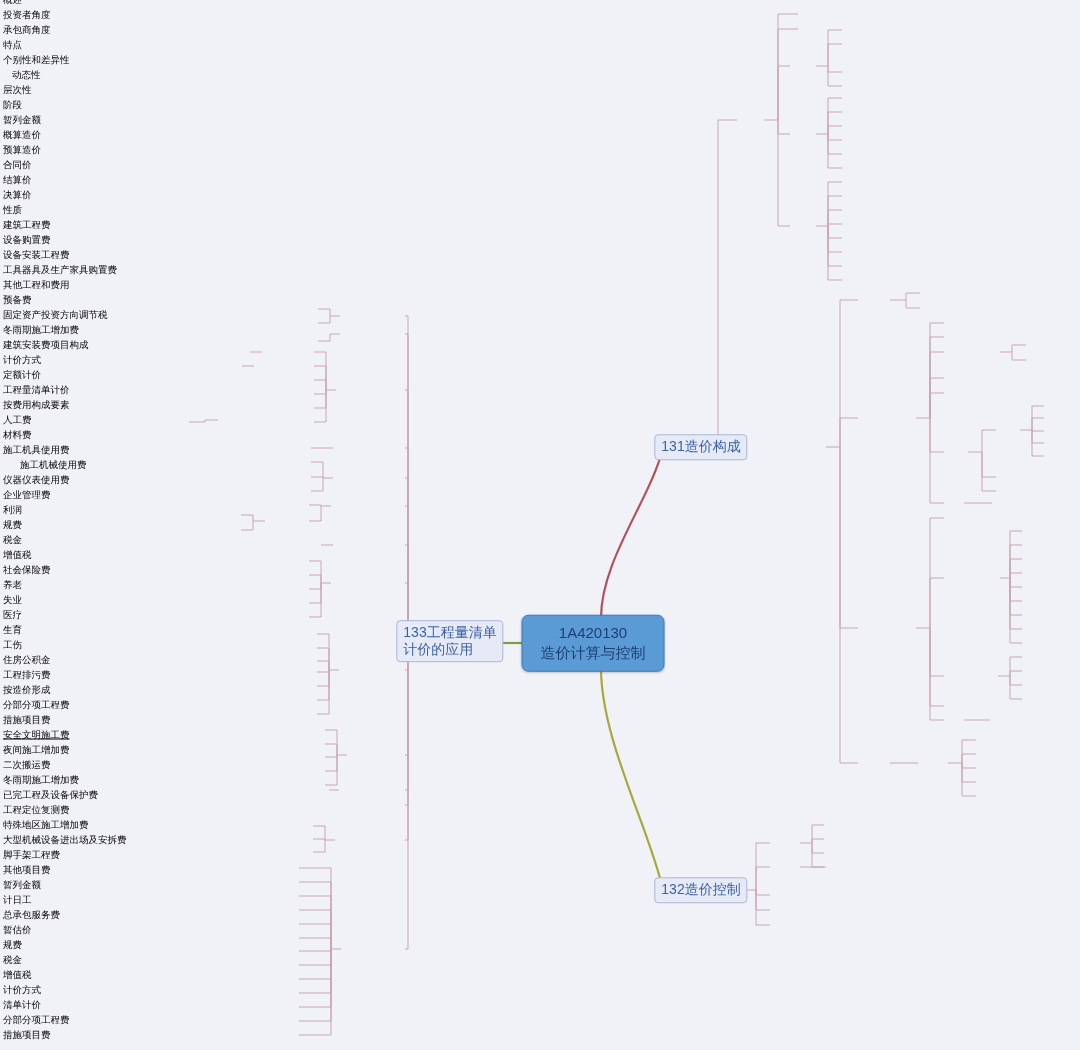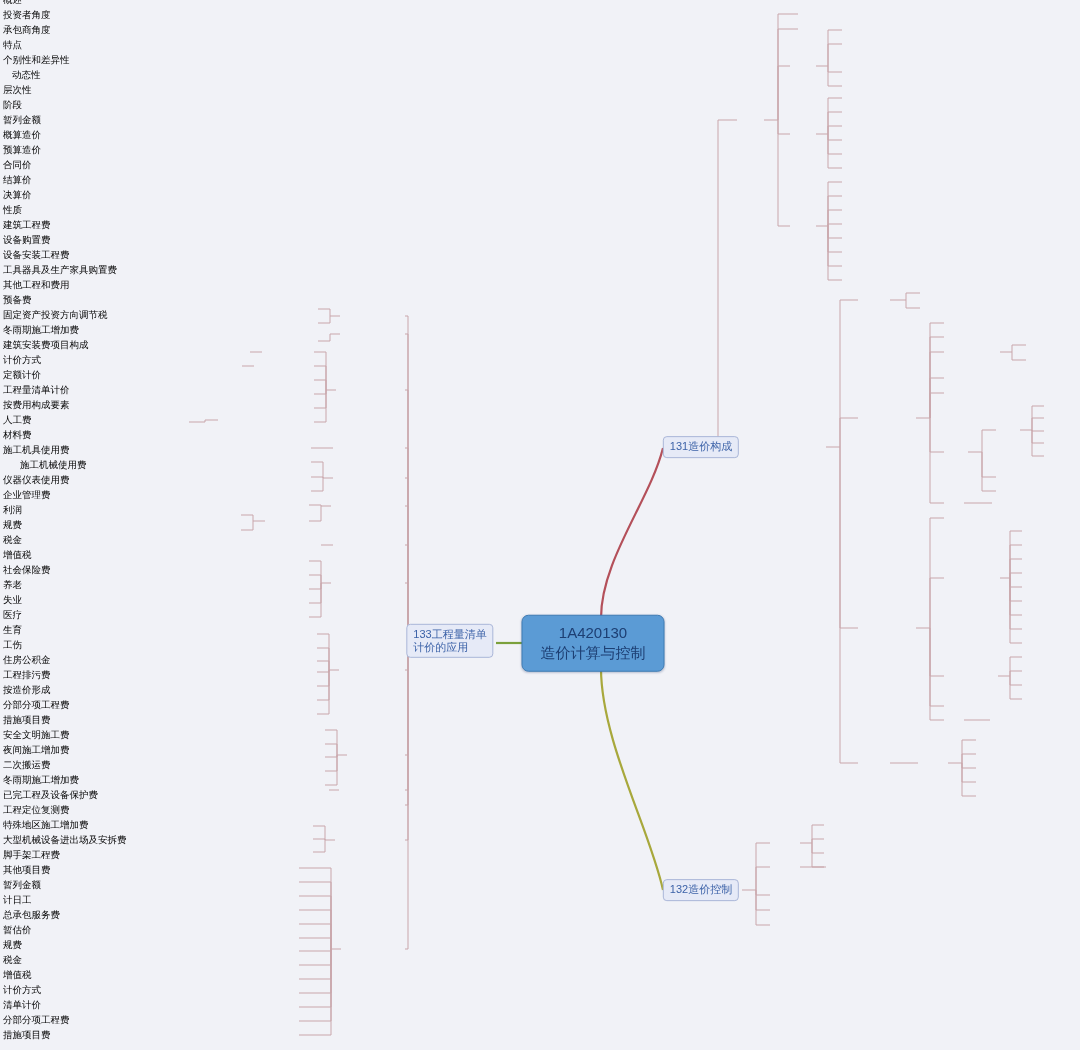--- a/index.html
+++ b/index.html
@@ -33,21 +33,21 @@
     transform:translate(-50%,-50%);
     box-shadow:0 1px 2px rgba(40,60,110,.25);
   }
   
   .l1{
     position:absolute;
     background:#e6eaf7;
     border:1px solid #aab6d8;
     border-radius:4px;
     color:#3c62a8;
-    font-size:11px;
+    font-size:14px;
     padding:3px 6px;
     transform:translate(-50%,-50%);
     text-align:center;
     line-height:1.25;
   }
   .two-line{line-height:1.2;}
 </style>
 </head>
 <body>
 
@@ -312,21 +312,21 @@
   <div class="leaf" style="left:1046px;top:418px;">失业</div>
   <div class="leaf" style="left:1046px;top:431px;">医疗</div>
   <div class="leaf" style="left:1046px;top:443px;">生育</div>
   <div class="leaf" style="left:1046px;top:456px;">工伤</div>
   <div class="leaf" style="left:998px;top:477px;">住房公积金</div>
   <div class="leaf" style="left:998px;top:491px;">工程排污费</div>
 
   <div class="leaf" style="left:860px;top:628px;">按造价形成</div>
   <div class="leaf" style="left:946px;top:518px;">分部分项工程费</div>
   <div class="leaf" style="left:946px;top:578px;">措施项目费</div>
-  <div class="leaf" style="left:1024px;top:531px;">安全文明施工费</div>
+  <div class="leaf" style="left:1024px;top:531px;text-decoration:underline;">安全文明施工费</div>
   <div class="leaf" style="left:1024px;top:545px;">夜间施工增加费</div>
   <div class="leaf" style="left:1024px;top:559px;">二次搬运费</div>
   <div class="leaf" style="left:1024px;top:573px;">冬雨期施工增加费</div>
   <div class="leaf" style="left:1024px;top:587px;">已完工程及设备保护费</div>
   <div class="leaf" style="left:1024px;top:601px;">工程定位复测费</div>
   <div class="leaf" style="left:1024px;top:615px;">特殊地区施工增加费</div>
   <div class="leaf" style="left:1024px;top:629px;">大型机械设备进出场及安拆费</div>
   <div class="leaf" style="left:1024px;top:643px;">脚手架工程费</div>
   <div class="leaf" style="left:946px;top:676px;">其他项目费</div>
   <div class="leaf" style="left:1024px;top:657px;">暂列金额</div>

